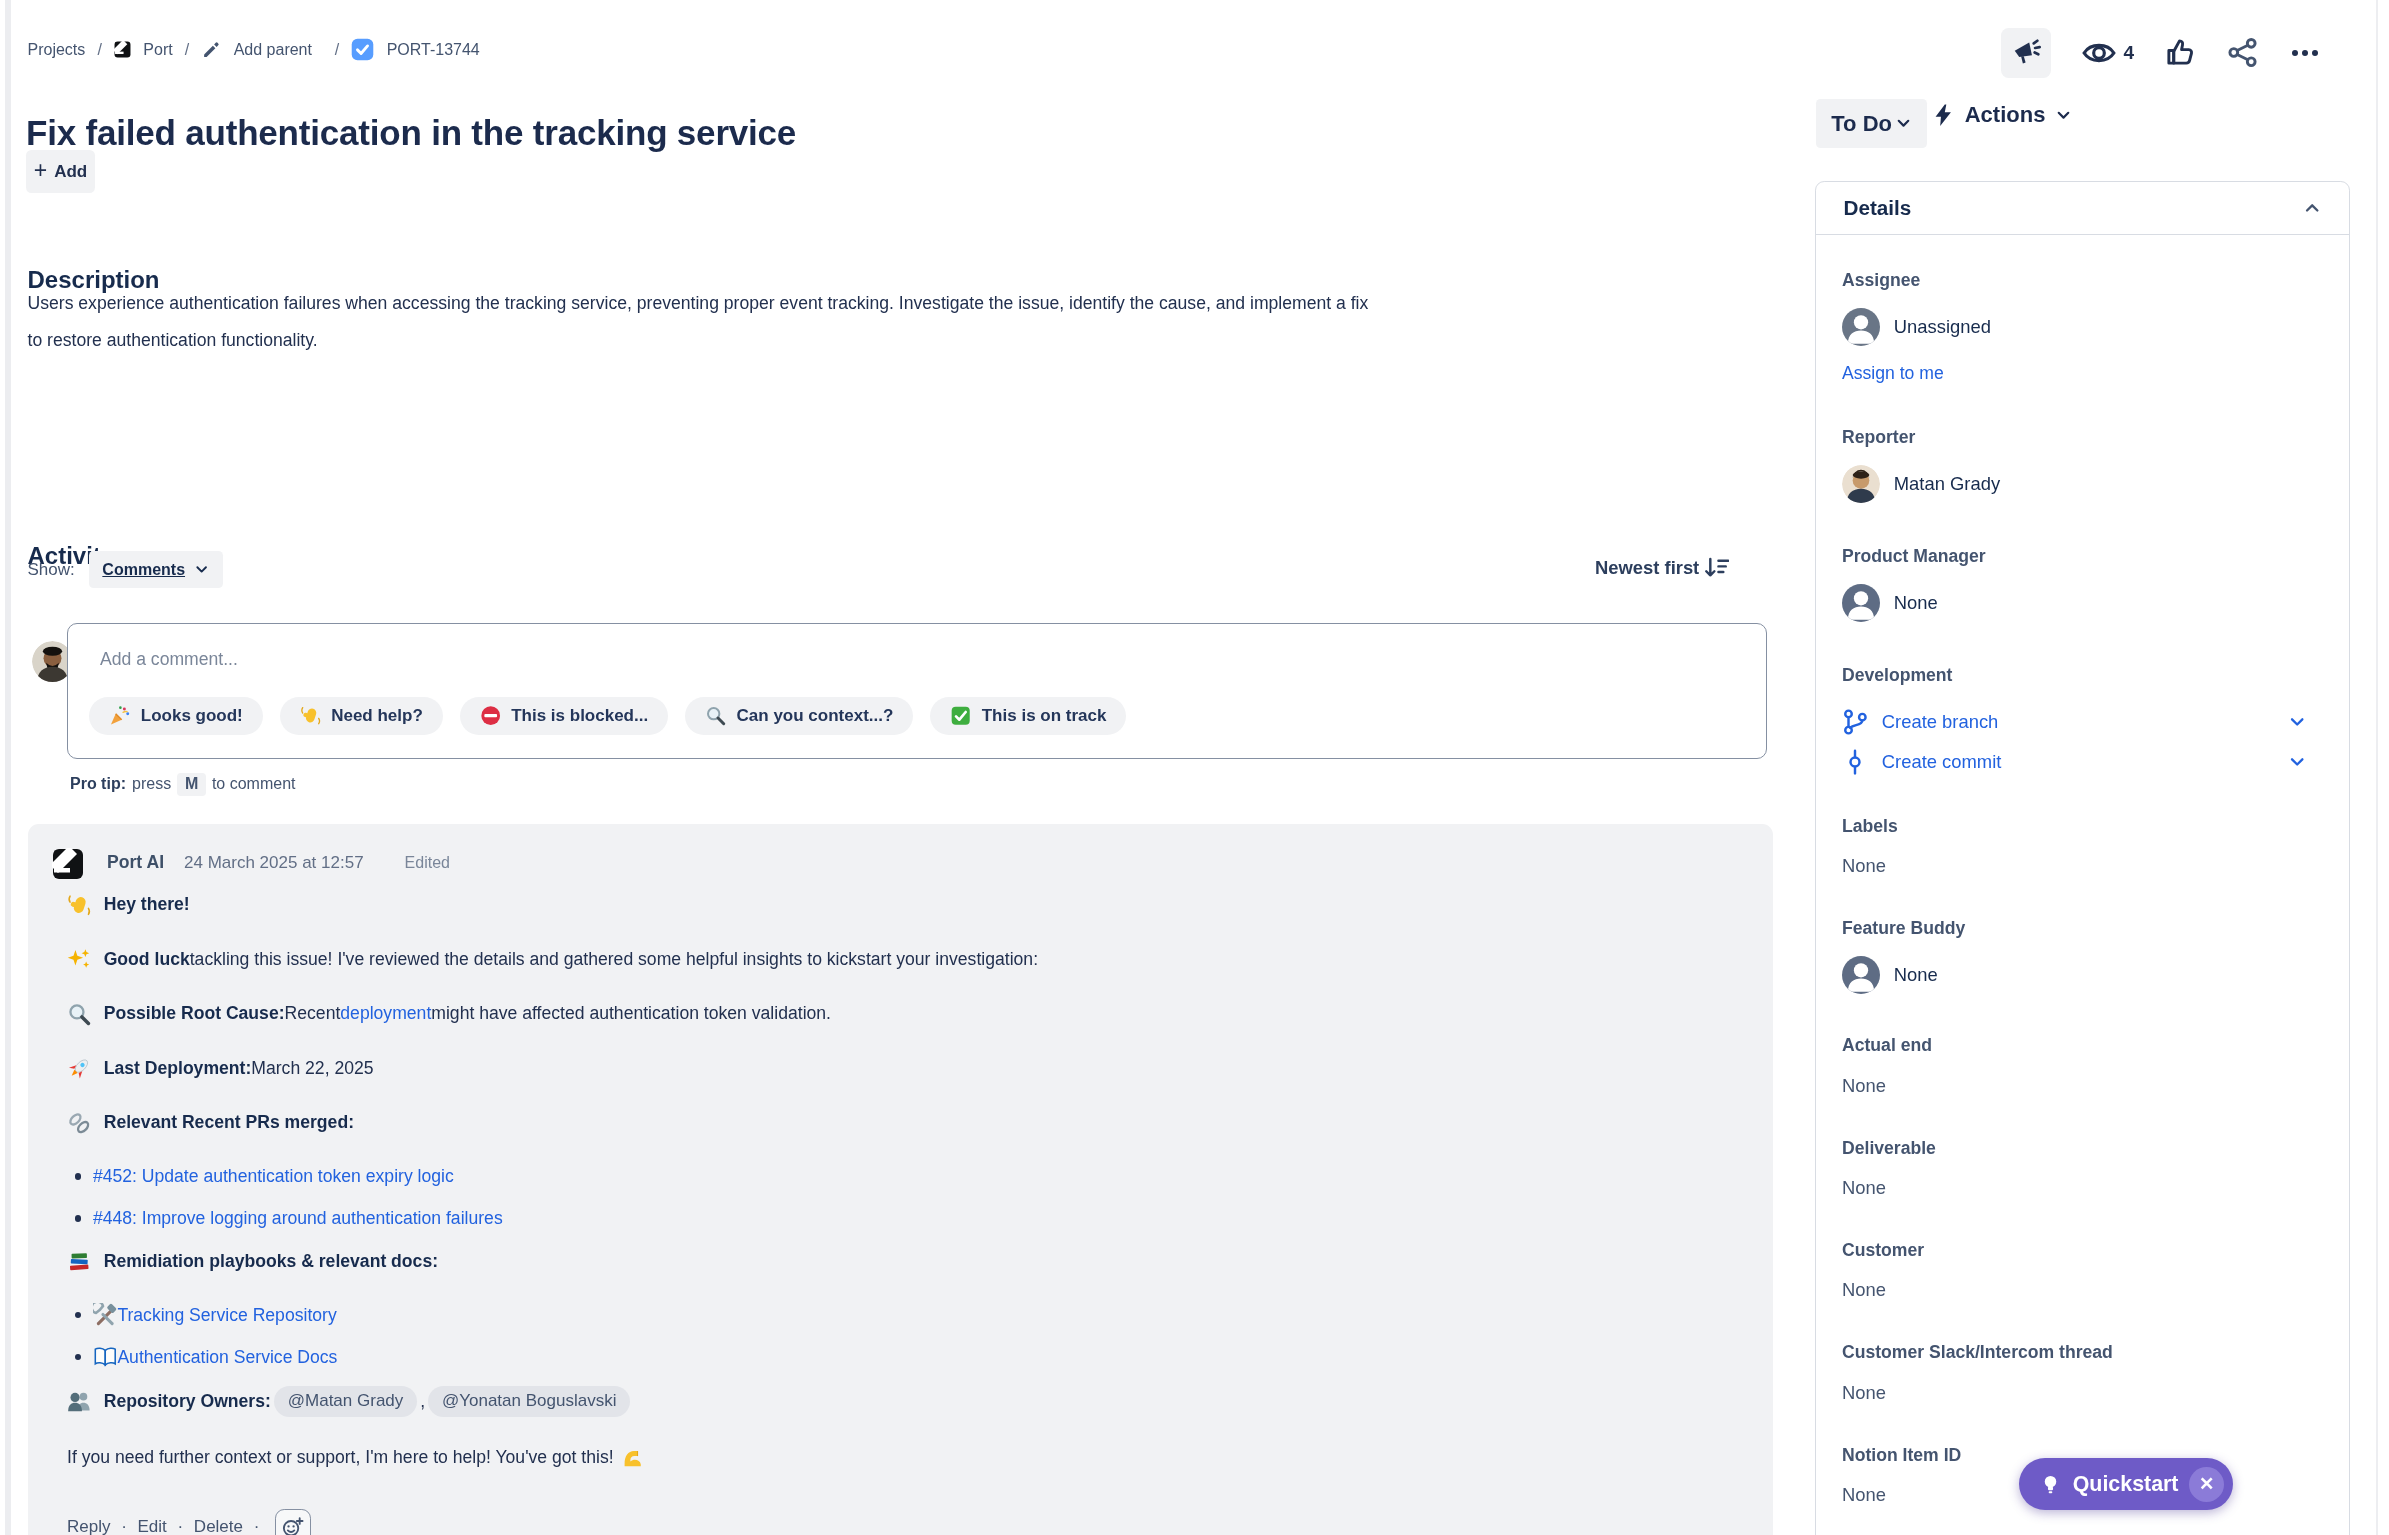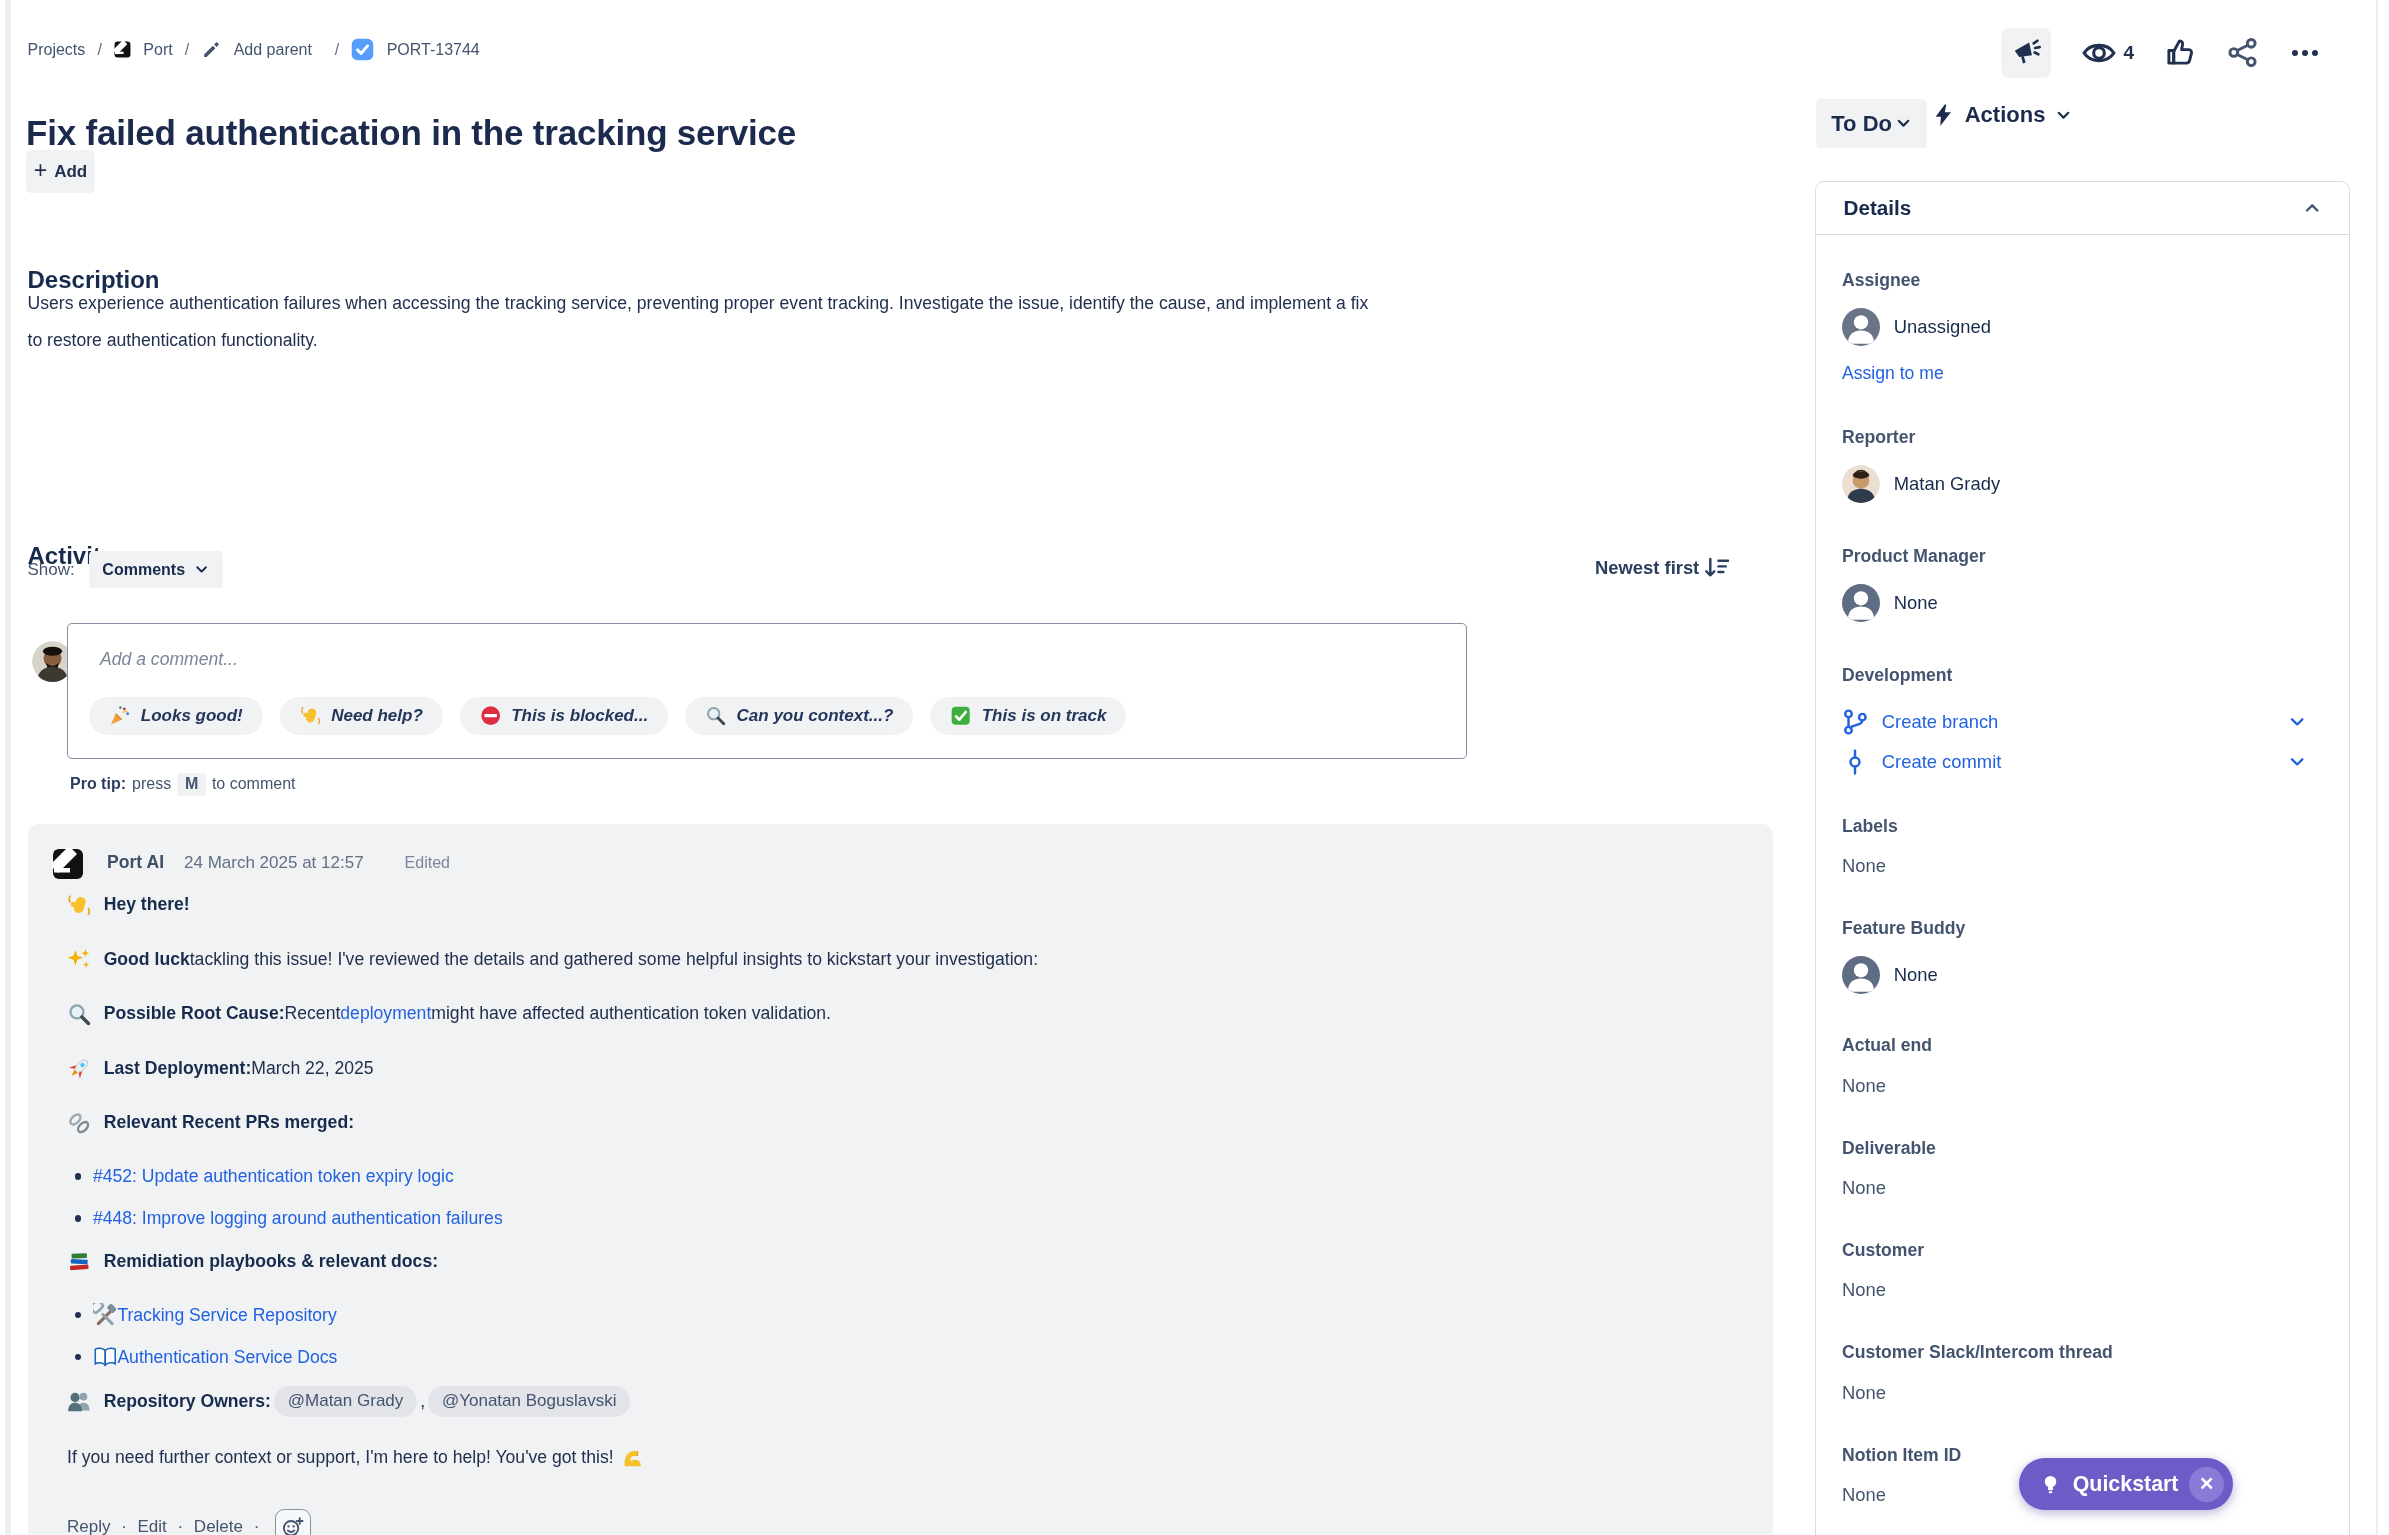--- a/index.html
+++ b/index.html
@@ -21,25 +21,25 @@
   .watchers{display:flex;align-items:center;gap:7.6px;font-size:19px;font-weight:700;}
 
   .page-title{position:absolute;left:26px;top:90px;font-size:35px;font-weight:700;color:#1C2B4D;letter-spacing:-0.2px;}
   .add-btn{position:absolute;left:26px;top:150px;width:69px;height:43px;background:#F1F2F4;border-radius:5.4px;display:flex;align-items:center;justify-content:center;gap:6.9px;font-size:17px;font-weight:600;color:#22304F;cursor:pointer;}
   .add-btn .plus{font-size:23px;font-weight:400;margin-top:-2.3px;}
 
   .section-h{position:absolute;left:27.5px;font-size:24px;font-weight:700;color:#172B4D;}
   .desc-body{position:absolute;left:27.5px;top:285px;width:1736px;font-size:17.6px;line-height:37px;color:#22304F;}
 
   .show-row{position:absolute;left:27.5px;top:551px;display:flex;align-items:center;gap:13.8px;font-size:17px;color:#44546F;}
-  .filter-pill{display:flex;align-items:center;gap:9.2px;background:#F1F2F4;border-radius:4.6px;height:37px;padding:0 13.8px;font-size:16px;font-weight:600;color:#172B4D;cursor:pointer;}
+  .filter-pill{display:flex;align-items:center;gap:9.2px;background:#F1F2F4;border-radius:4.6px;height:37px;padding:0 13.8px;font-size:16px;font-weight:600;color:#172B4D;cursor:pointer;text-decoration:underline;}
   .sort-btn{position:absolute;left:1595px;top:555px;display:flex;align-items:center;gap:4px;font-size:18.4px;font-weight:600;color:#2C3E5D;cursor:pointer;}
 
   .composer-avatar{position:absolute;left:32px;top:641px;width:41px;height:41px;border-radius:50%;overflow:hidden;}
-  .composer{position:absolute;left:67px;top:623px;width:1400px;height:136px;background:#fff;border:1.5px solid #8590A2;border-radius:5px;box-sizing:border-box;cursor:text;font-style:italic;}
+  .composer{position:absolute;left:67px;top:623px;width:1700px;height:136px;background:#fff;border:1.5px solid #8590A2;border-radius:10px;box-sizing:border-box;cursor:text;}
   .composer .ph{position:absolute;left:32px;top:24.5px;font-size:17.6px;color:#7A8699;}
   .quick-replies{position:absolute;left:21.4px;top:73px;display:flex;gap:17px;}
   .qr-pill{display:flex;align-items:center;gap:10px;height:38px;padding:0 20px;background:#F1F2F4;border-radius:20px;font-size:17px;font-weight:600;color:#24365A;cursor:pointer;white-space:nowrap;}
   .pro-tip{position:absolute;left:70px;top:773px;font-size:16px;color:#44546F;display:flex;align-items:center;gap:6.1px;}
   .pro-tip b{color:#2C3E5D;}
   .key-pill{background:#F1F2F4;border-radius:3.8px;padding:2.3px 7.6px;font-weight:600;color:#44546F;}
 
   
   .comment-card{position:absolute;left:28px;top:824px;width:1745px;height:734px;background:#F1F2F4;border-radius:10.7px;}
   .c-avatar{position:absolute;left:24px;top:24px;}

